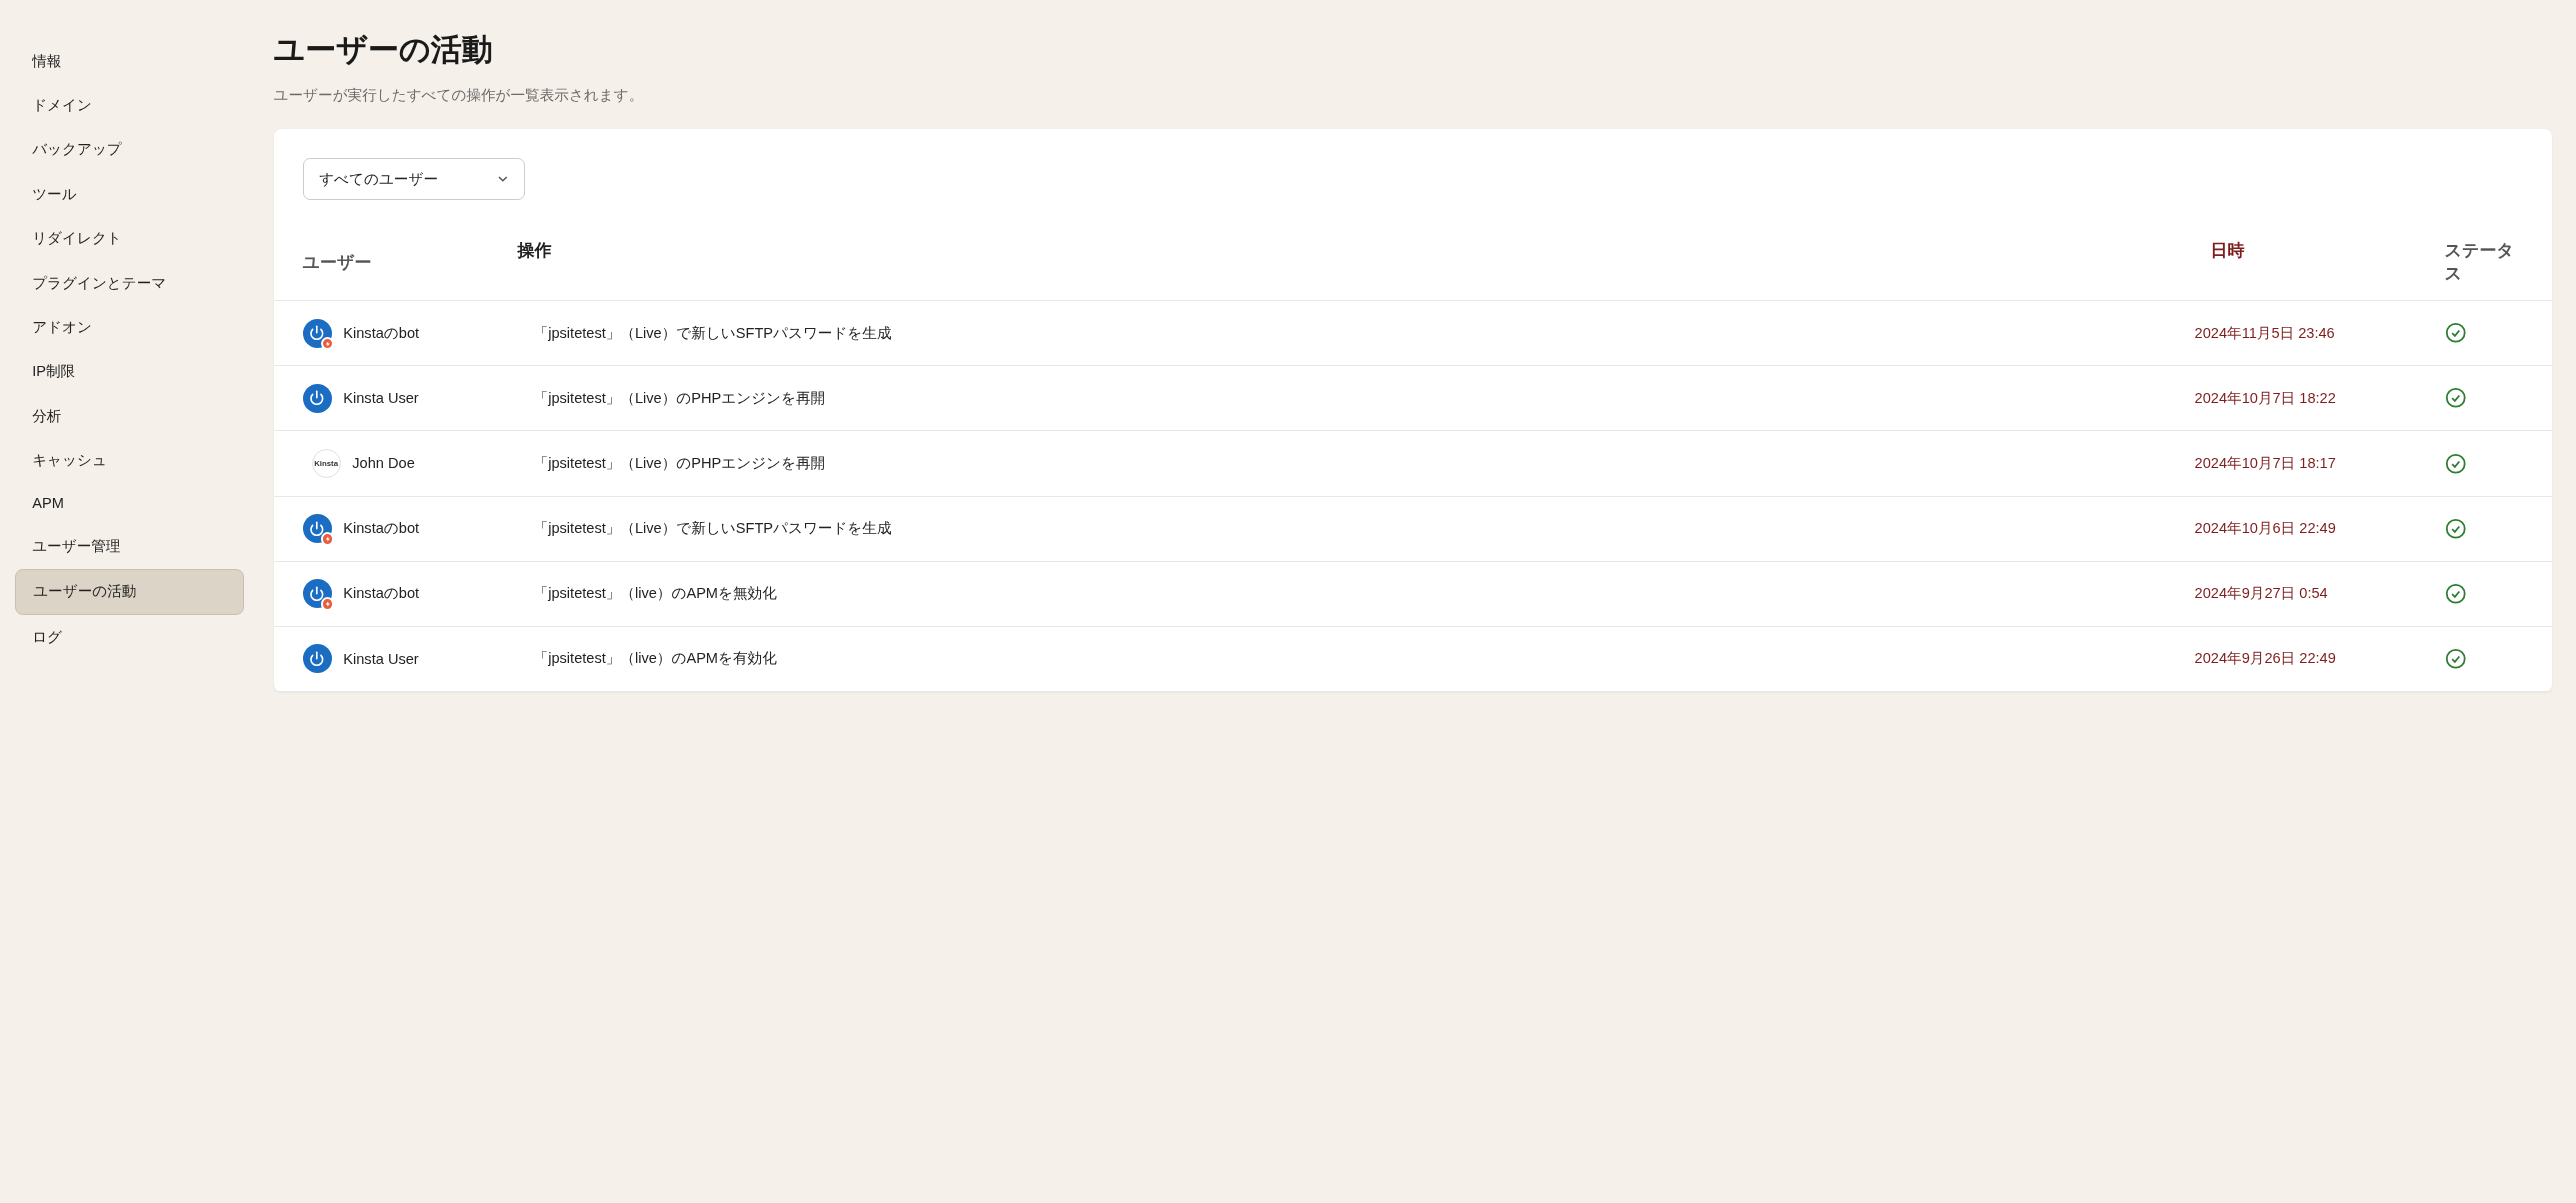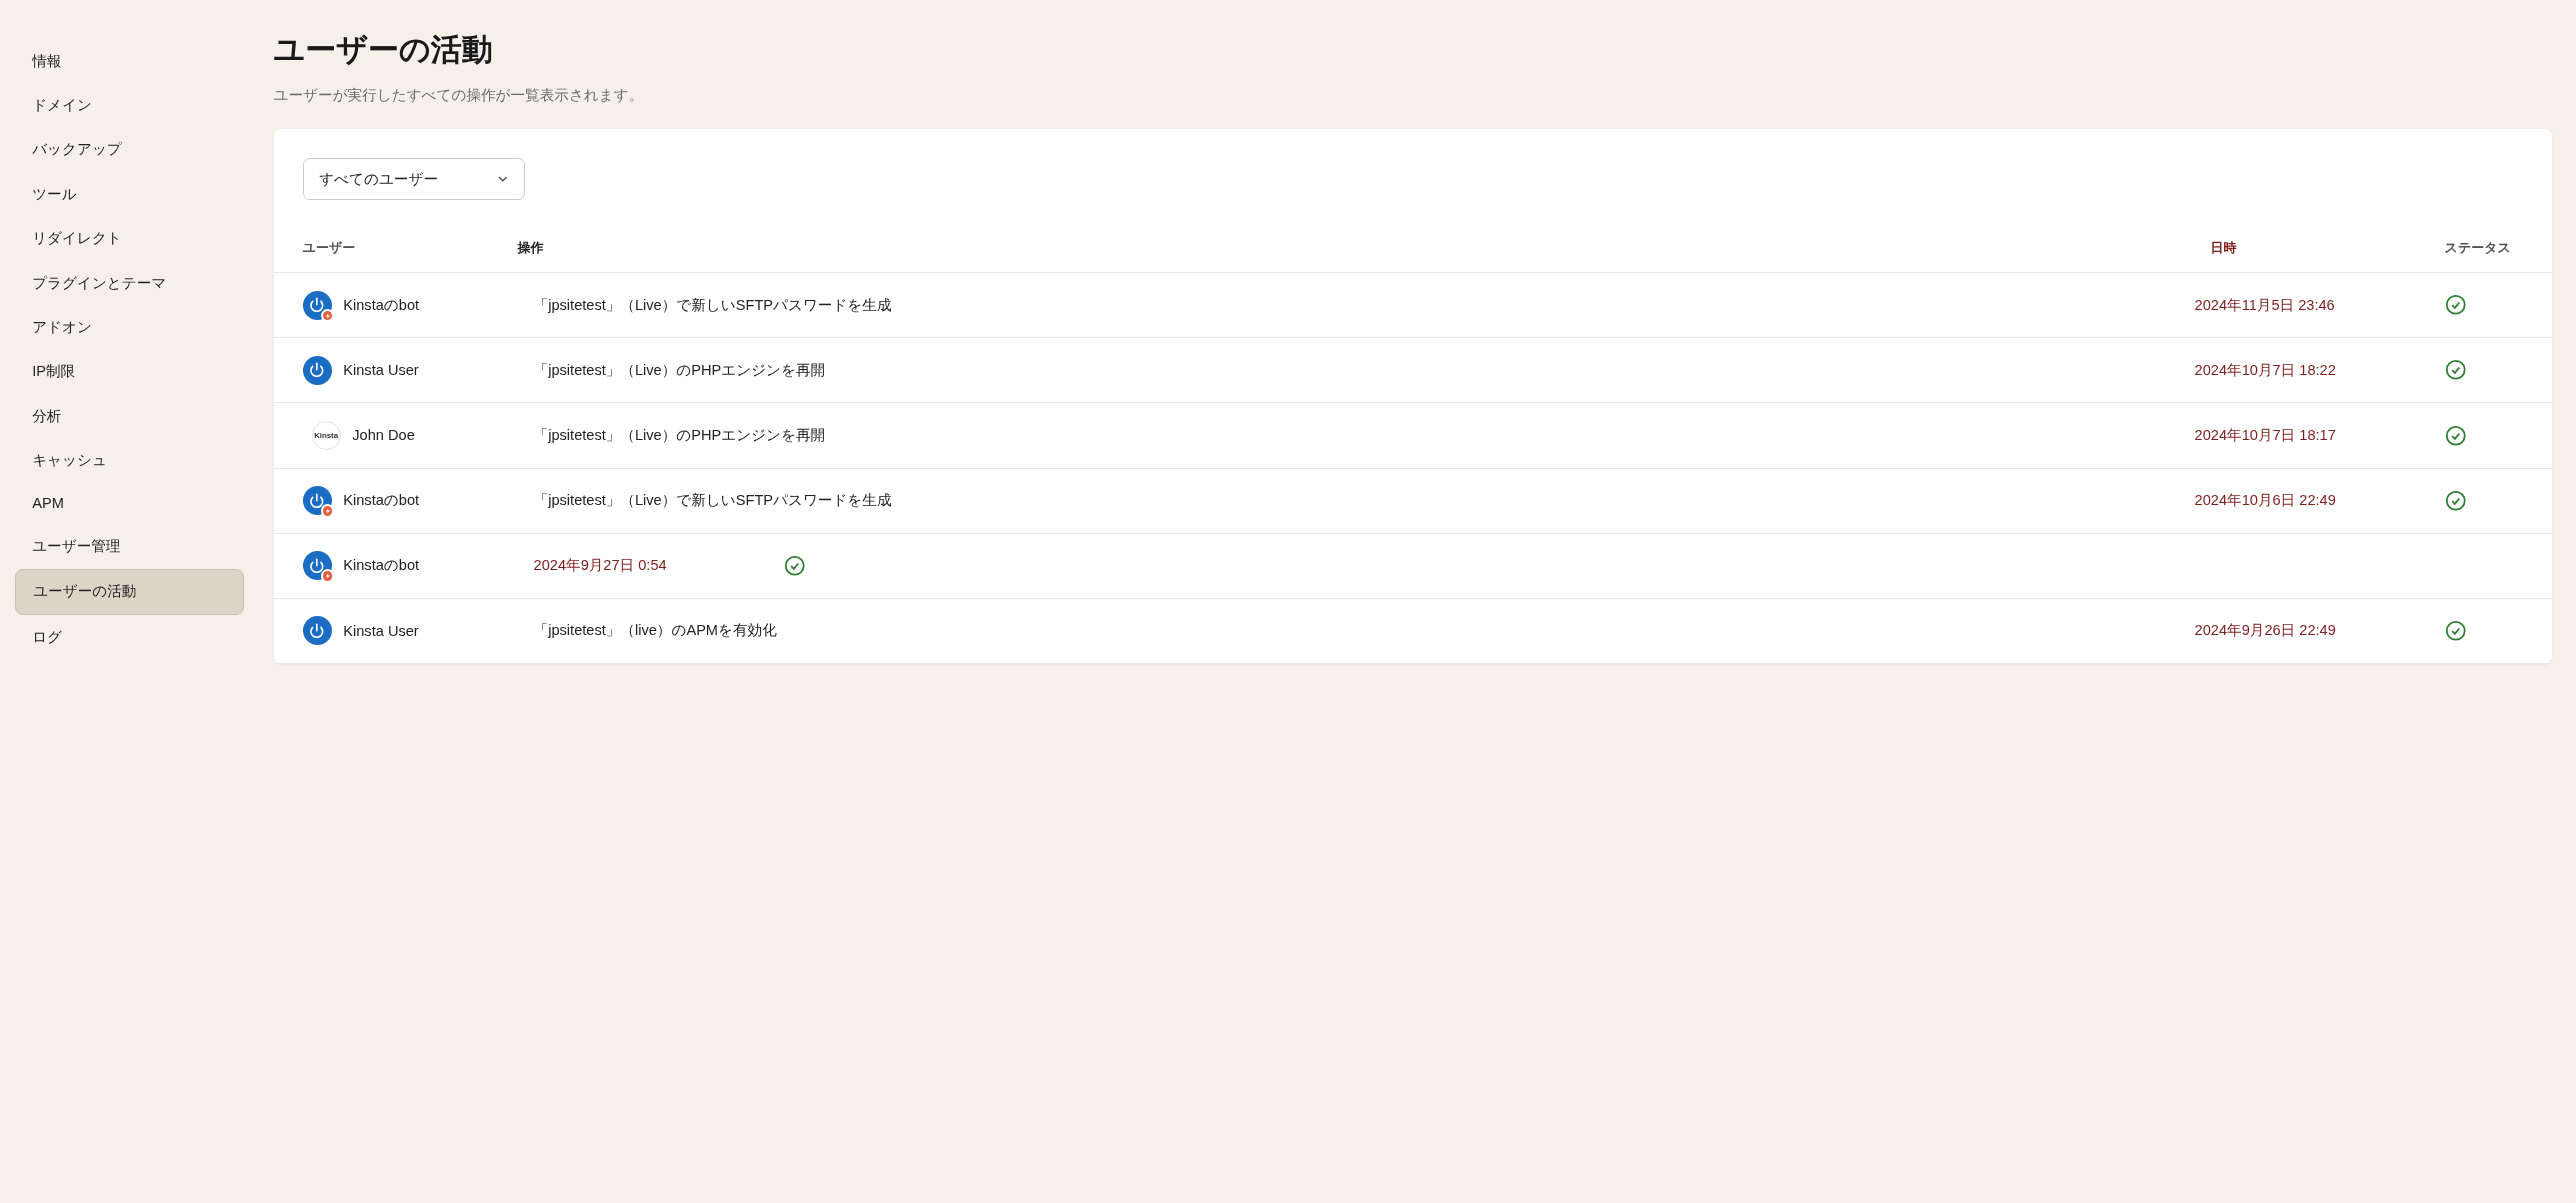--- a/index.html
+++ b/index.html
@@ -79,21 +79,21 @@
     }
     .table {
       width: 100%;
     }
     .table-header {
       display: flex;
       padding: 14.6px 29px;
       border-bottom: 1px solid #e8e8e8;
       color: #555;
       font-weight: 600;
-      font-size: 13px;
+      font-size: 17px;
     }
     .table-row {
       display: flex;
       align-items: center;
       padding: 17.6px 29px;
       border-bottom: 1px solid #e8e8e8;
       gap: 16px;
     }
     .col-user {
       width: 215px;
@@ -298,20 +298,21 @@
                     <line x1="12" y1="2" x2="12" y2="12"></line>
                   </svg>
                   <div class="avatar-badge">
                     <svg viewBox="0 0 24 24" fill="#fff">
                       <path d="M13 2L3 14h7v8l10-12h-7z"></path>
                     </svg>
                   </div>
                 </div>
                 <span class="user-name">Kinstaのbot</span>
               </div>
+              <div class="col-action">「jpsitetest」（live）のAPMを無効化</div>
               <div class="col-datetime">2024年9月27日 0:54</div>
               <div class="col-status">
                 <svg class="status-icon" viewBox="0 0 24 24" fill="none" stroke="#2e7d32" stroke-width="2">
                   <circle cx="12" cy="12" r="10"></circle>
                   <path d="M8 12.5 L11 15.5 L16 9.5"></path>
                 </svg>
               </div>
             </div>
             <div class="table-row">
               <div class="col-user">

